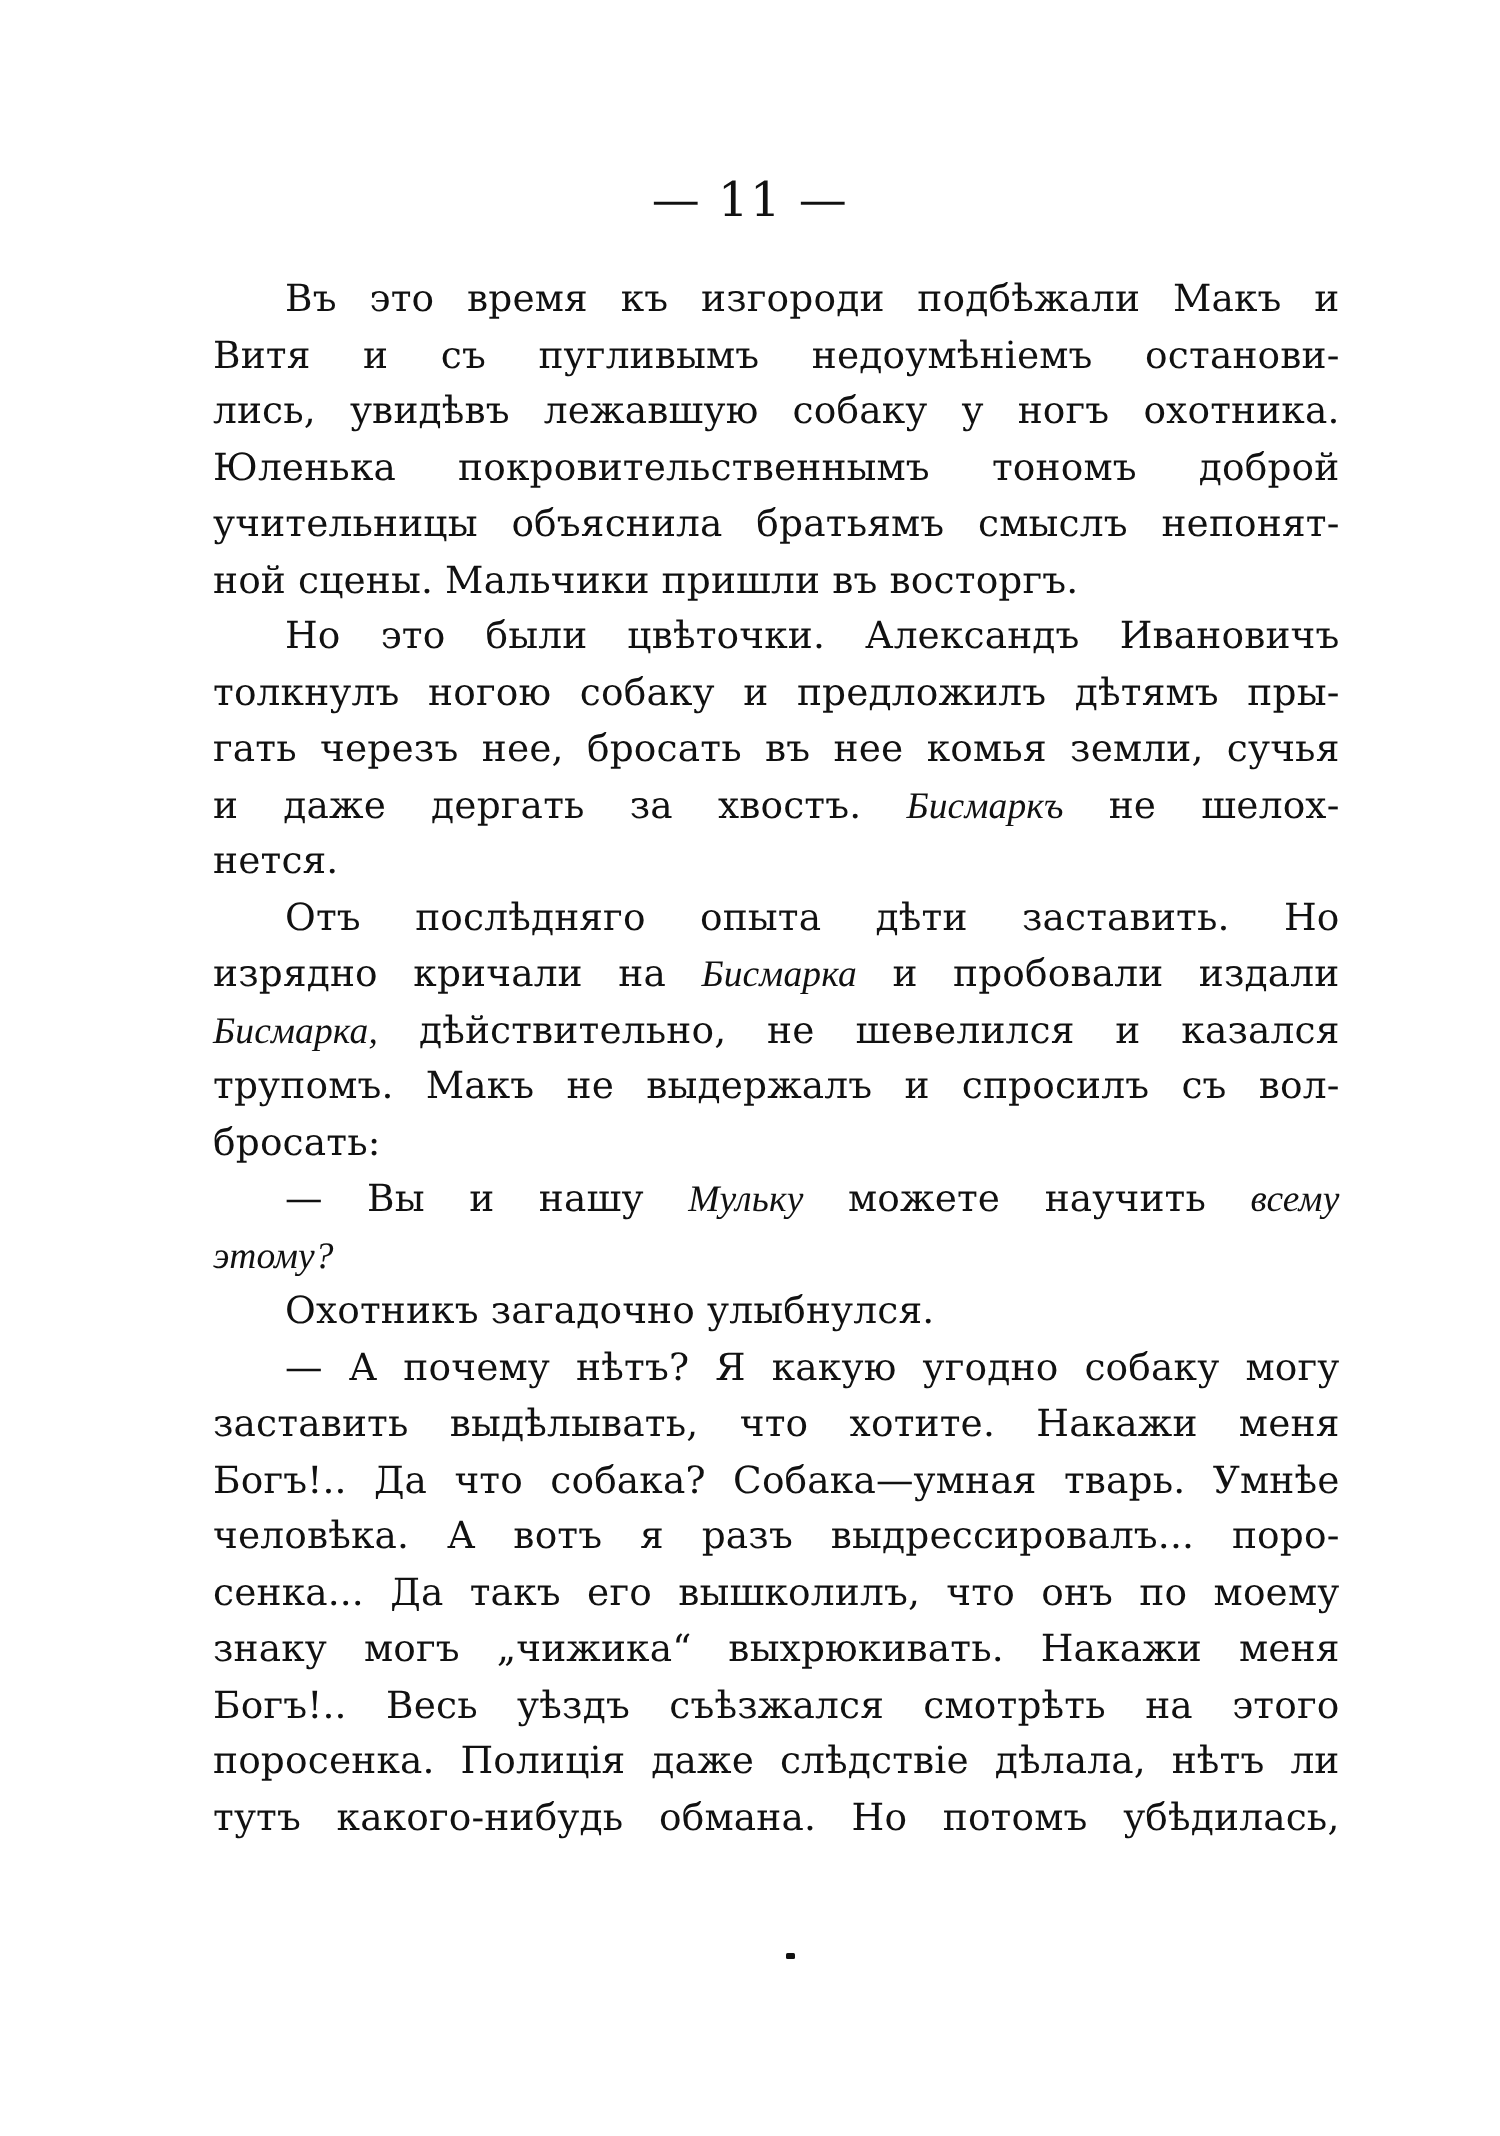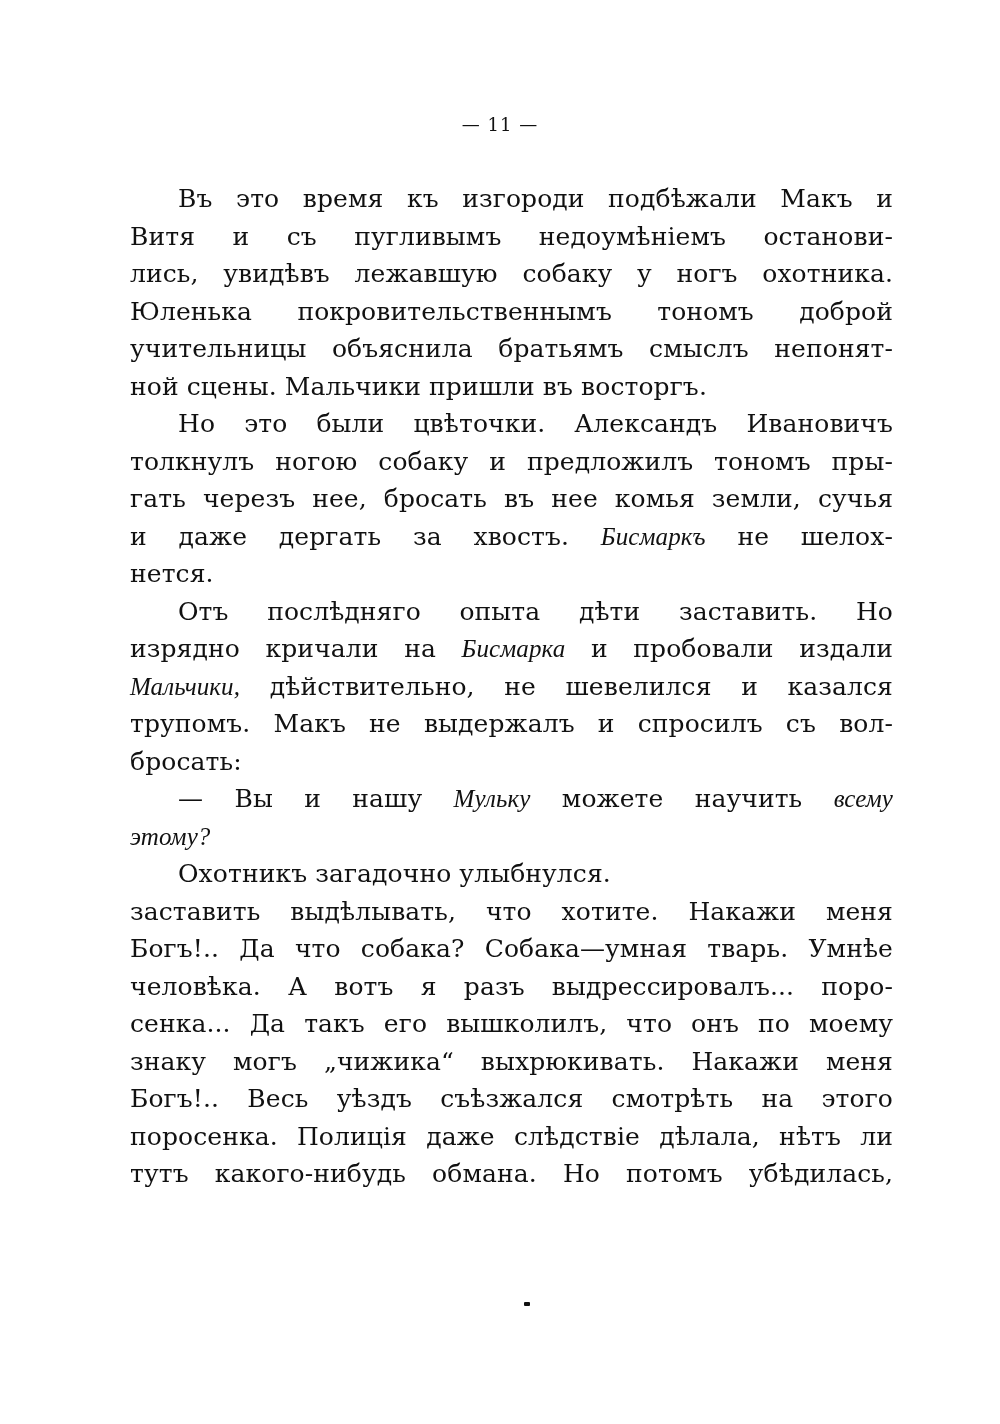--- a/index.html
+++ b/index.html
@@ -4,60 +4,61 @@
 <style>
   html, body { margin: 0; padding: 0; background: #ffffff; }
   body { width: 1000px; height: 1424px; position: relative; overflow: hidden; }
   .page {
     position: absolute; left: 0; top: 0; width: 1000px; height: 1424px; background: #fff;
     color: #111;
     font-family: "DejaVu Serif", "Liberation Serif", serif;
   }
   .page-number {
     position: absolute; top: 114px; left: 0; width: 1000px; text-align: center;
-    font-size: 18px; letter-spacing: 1px;
+    font-size: 32px; letter-spacing: 1px;
   }
   .body-text {
     position: absolute; left: 130px; top: 180px; width: 763px;
   }
   .line {
     height: 37.5px; line-height: 37.5px; font-size: 25px;
     white-space: nowrap; text-align: justify; text-align-last: justify;
-    letter-spacing: 0.1px; transform-origin: left center;
+    letter-spacing: 0.1px; transform-origin: left center; margin-left: 12px;
   }
   .line.indent { padding-left: 48px; }
   .line.last { text-align-last: left; }
   .line i { font-style: italic; font-family: Liberation Serif, serif; }
   .speck { position: absolute; width: 6px; height: 4px; background: #111; border-radius: 1px; }
 </style>
 </head>
 <body>
 
 <div class="page">
   <div class="page-number">— 11 —</div>
   <div class="body-text" id="body-text">
       <div class="line indent"><span>Въ это время къ изгороди  подбѣжали  Макъ и</span></div>
       <div class="line"><span>Витя и съ пугливымъ недоумѣніемъ останови-</span></div>
       <div class="line"><span>лись, увидѣвъ лежавшую собаку у ногъ охотника.</span></div>
       <div class="line"><span>Юленька покровительственнымъ тономъ доброй</span></div>
       <div class="line"><span>учительницы объяснила братьямъ смыслъ непонят-</span></div>
       <div class="line last"><span>ной сцены. Мальчики пришли въ восторгъ.</span></div>
       <div class="line indent"><span>Но это были цвѣточки. Александъ Ивановичъ</span></div>
-      <div class="line"><span>толкнулъ ногою собаку и предложилъ тономъ пры-</span></div>
+      <div class="line"><span>толкнулъ ногою собаку и предложилъ дѣтямъ пры-</span></div>
       <div class="line"><span>гать черезъ нее, бросать въ нее комья земли, сучья</span></div>
       <div class="line"><span>и даже дергать за хвостъ. </span><i>Бисмаркъ</i><span> не шелох-</span></div>
       <div class="line last"><span>нется.</span></div>
       <div class="line indent"><span>Отъ послѣдняго опыта дѣти заставить. Но</span></div>
       <div class="line"><span>изрядно кричали на </span><i>Бисмарка</i><span> и пробовали издали</span></div>
-      <div class="line"><i>Мальчики,</i><span> дѣйствительно, не шевелился и казался</span></div>
+      <div class="line"><i>Бисмарка,</i><span> дѣйствительно, не шевелился и казался</span></div>
       <div class="line"><span>трупомъ. Макъ не выдержалъ и спросилъ съ вол-</span></div>
       <div class="line last"><span>бросать:</span></div>
       <div class="line indent"><span>— Вы и нашу </span><i>Мульку</i><span> можете научить </span><i>всему</i></div>
       <div class="line last"><i>этому?</i></div>
       <div class="line indent last"><span>Охотникъ загадочно улыбнулся.</span></div>
+      <div class="line indent"><span>— А почему нѣтъ? Я какую угодно собаку могу</span></div>
       <div class="line"><span>заставить выдѣлывать, что хотите. Накажи меня</span></div>
       <div class="line"><span>Богъ!.. Да что собака? Собака—умная тварь. Умнѣе</span></div>
       <div class="line"><span>человѣка. А вотъ я разъ выдрессировалъ... поро-</span></div>
       <div class="line"><span>сенка... Да такъ его вышколилъ, что онъ по моему</span></div>
       <div class="line"><span>знаку могъ „чижика“ выхрюкивать. Накажи меня</span></div>
       <div class="line"><span>Богъ!.. Весь уѣздъ съѣзжался смотрѣть на этого</span></div>
       <div class="line"><span>поросенка. Полиція даже слѣдствіе дѣлала, нѣтъ ли</span></div>
       <div class="line"><span>тутъ какого-нибудь обмана. Но потомъ убѣдилась,</span></div>
     </div>
   <div class="speck" style="left:524px; top:1302px;"></div>

